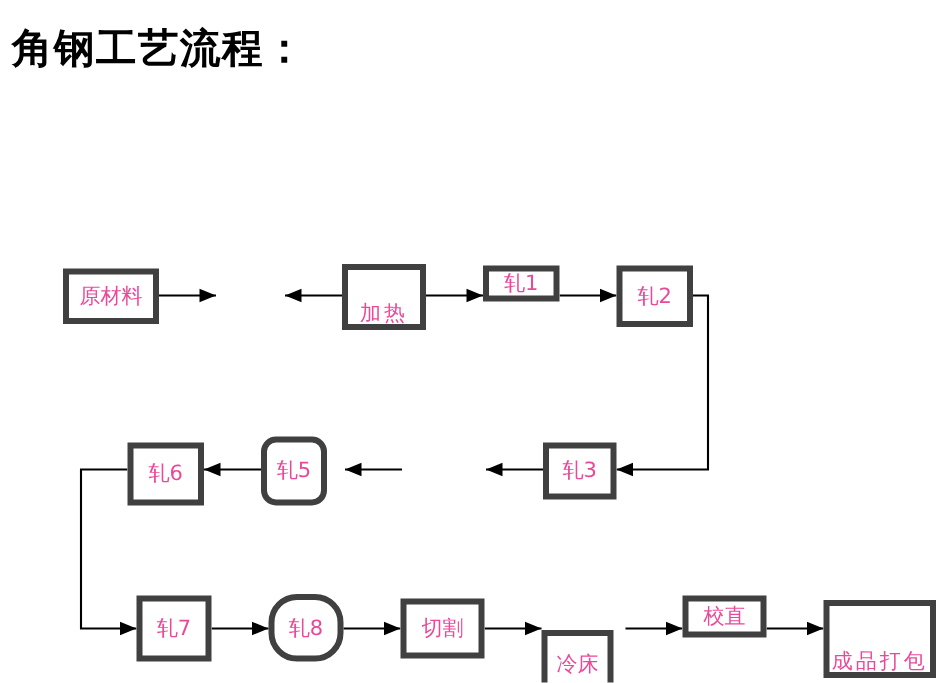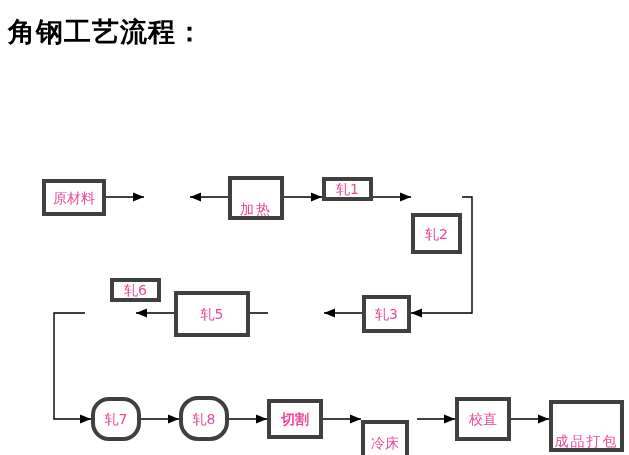--- a/index.html
+++ b/index.html
@@ -120,54 +120,54 @@
 
 
   <div class="node wide-label" style="left:228px; top:176px; width:56px; height:44px;">
     <span>加热</span>
   </div>
 
   <div class="node" style="left:322px; top:177px; width:51px; height:24px;">
     <span>轧1</span>
   </div>
 
-  <div class="node" style="left:411px; top:177px; width:51px; height:41px;margin-top:36px;">
+  <div class="node" style="left:411px; top:177px; width:51px; height:41px;">
     <span>轧2</span>
   </div>
 
   <div class="node" style="left:362px; top:295px; width:49px; height:38px;">
     <span>轧3</span>
   </div>
 
 
-  <div class="node" style="left:174px; top:291px; width:76px; height:46px;">
+  <div class="node" style="left:174px; top:291px; width:44px; height:46px;border-radius:10px;">
     <span>轧5</span>
   </div>
 
-  <div class="node" style="left:85px; top:278px; width:51px; height:24px;margin-left:25px;">
+  <div class="node" style="left:85px; top:295px; width:51px; height:42px;">
     <span>轧6</span>
   </div>
 
-  <div class="node" style="left:91px; top:397px; width:50px; height:44px;border-radius:18px;">
+  <div class="node" style="left:91px; top:397px; width:50px; height:44px;">
     <span>轧7</span>
   </div>
 
   <div class="node" style="left:179px; top:396px; width:50px; height:45px;border-radius:19px;">
     <span>轧8</span>
   </div>
 
-  <div class="node" style="left:267px; top:399px; width:56px; height:40px;font-weight:bold;">
+  <div class="node" style="left:267px; top:399px; width:56px; height:40px;">
     <span>切割</span>
   </div>
 
   <div class="node" style="left:361px; top:396px; width:48px; height:45px;margin-top:24px;">
     <span>冷床</span>
   </div>
 
-  <div class="node" style="left:455px; top:397px; width:56px; height:44px;">
+  <div class="node" style="left:455px; top:397px; width:56px; height:28px;">
     <span>校直</span>
   </div>
 
   <div class="node wide-label" style="left:549px; top:400px; width:75px; height:52px;">
     <span>成品打包</span>
   </div>
 
 </div>
 
 </body></html>

